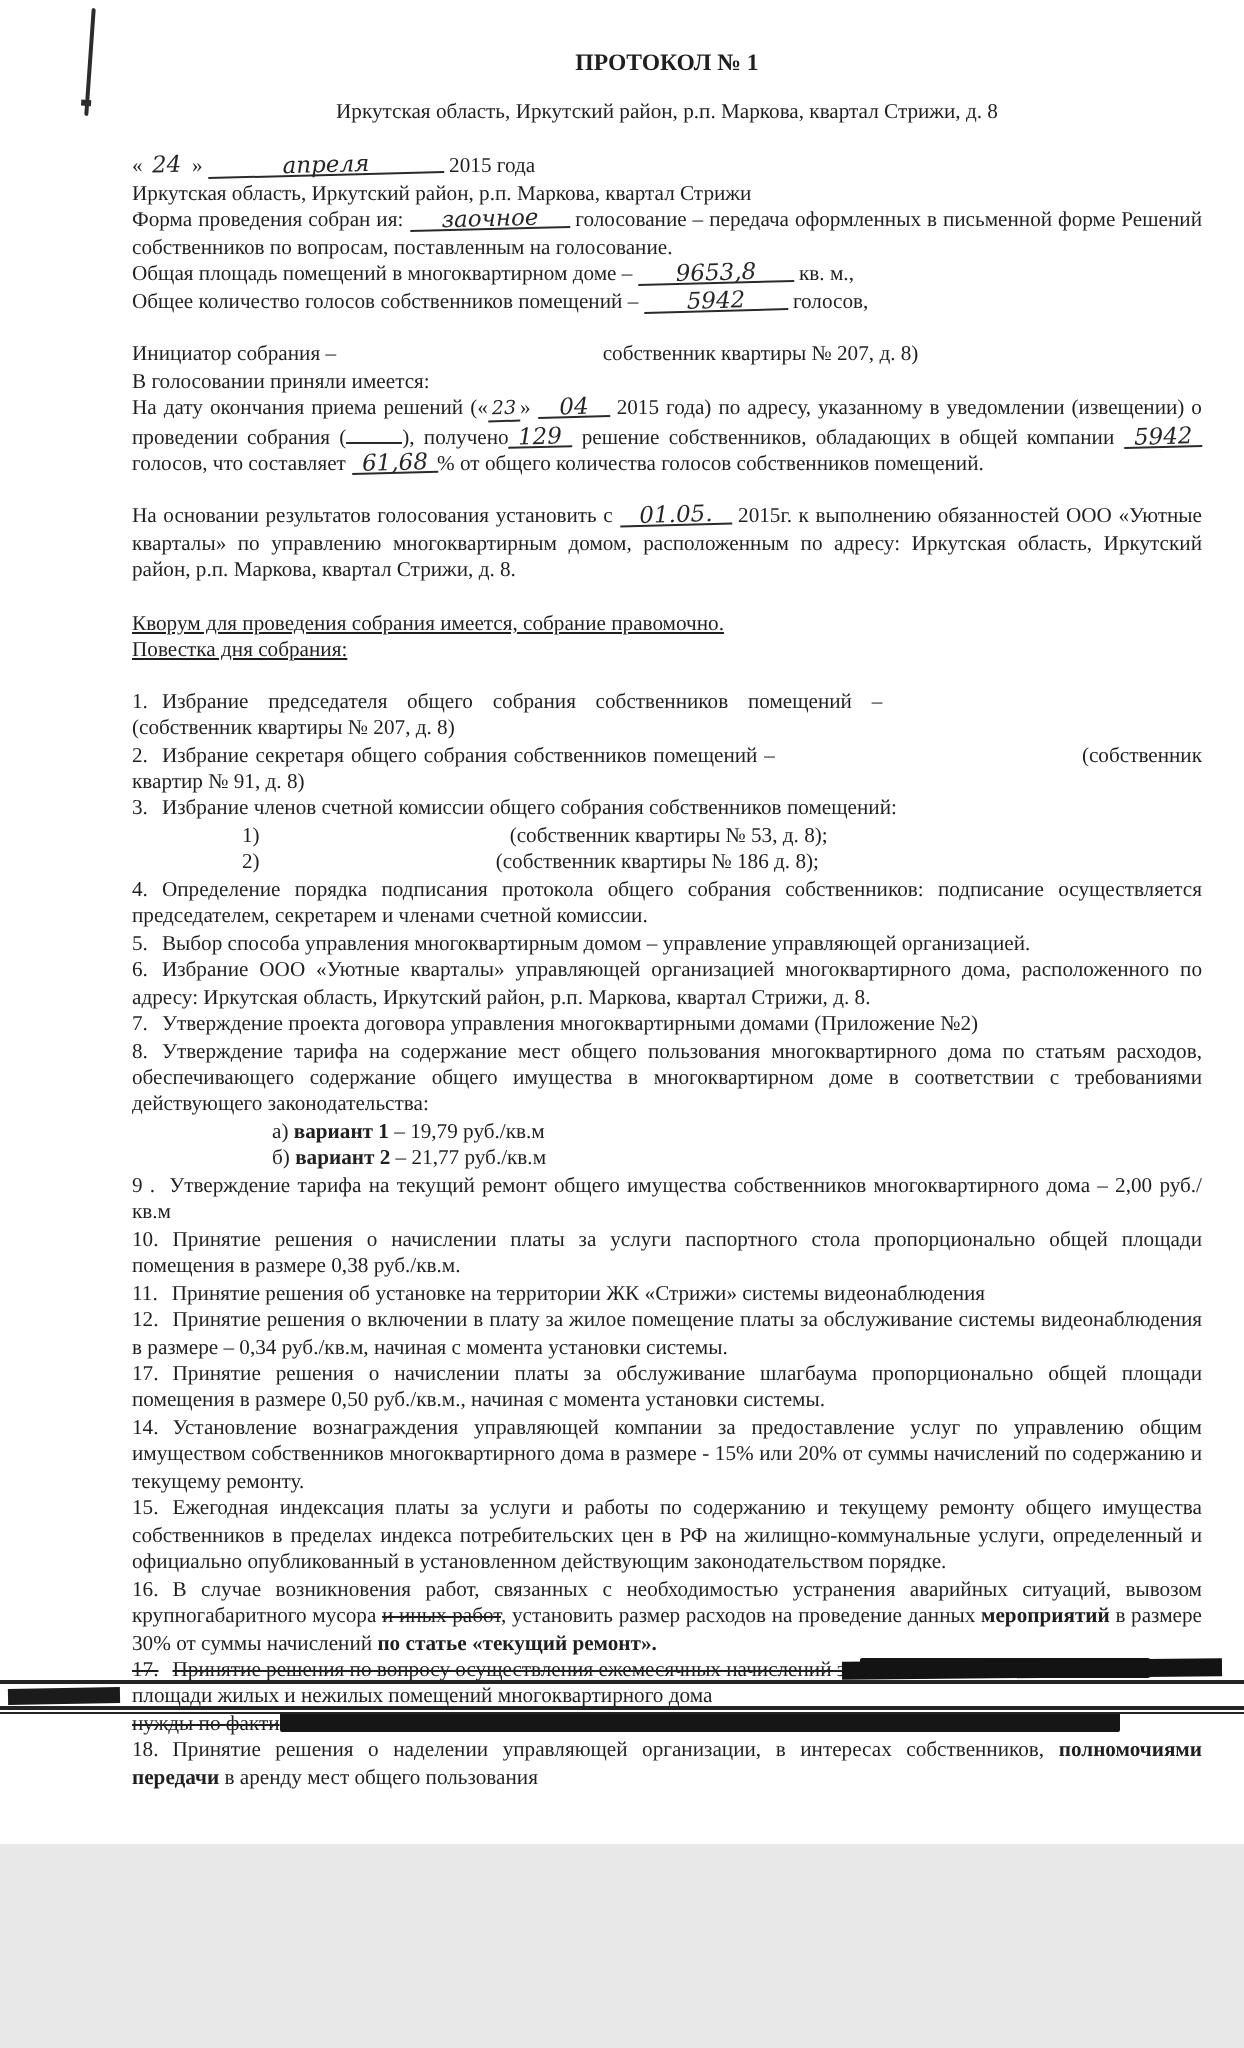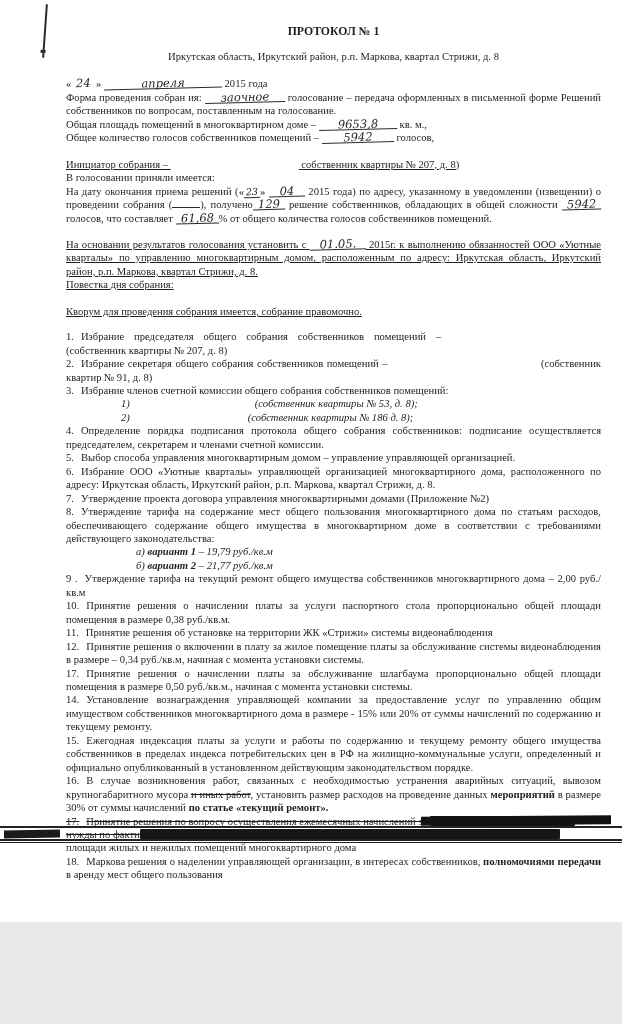--- a/index.html
+++ b/index.html
@@ -16,41 +16,41 @@
     padding:18px 21px 0 66px;
     overflow:hidden;
   }
   p{margin:0;}
   .center{text-align:center;}
   .bold{font-weight:bold;}
   .jp{text-align:justify;}
   .doc-title{font-weight:bold;font-size:11.8px;margin-top:6px;}
   .doc-subtitle{margin-top:11px;}
   .doc-address{font-weight:normal;margin-top:11px;}
-  .mt{margin-top:13px;text-decoration:underline;}
+  .mt{margin-top:13px;}
   .mtb{margin-top:14px;}
   
   .hw{
     display:inline-block;
     font-family:"DejaVu Serif", serif;
     font-style:italic;
     font-size:11.5px;
     color:#262626;
     transform:rotate(-1.5deg);
     padding:0 5px;
     line-height:10px;
   }
   .ulv{border-bottom:1px solid #2a2a2a;text-align:center;}
   .blank{display:inline-block;border-bottom:1px solid #2a2a2a;height:9px;vertical-align:baseline;}
   .ul{text-decoration:underline;}
   .gap{display:inline-block;height:1px;}
   .agenda{margin-top:12px;}
   .agenda-item{text-align:justify;}
   .inum{padding-right:7px;}
-  .sub{display:block;font-style:italic;}
+  .sub{display:block;}
   .strike{text-decoration:line-through;}
   
   .pen-mark{
     position:absolute;left:44px;top:4px;width:2px;height:54px;
     background:#2c2c2c;transform:rotate(4deg);border-radius:1px;
   }
   .pen-mark::after{
     content:"";position:absolute;left:-2px;top:46px;width:5px;height:3px;background:#2c2c2c;
   }
   
@@ -75,20 +75,21 @@
   <div class="pen-mark"></div>
 
   <p class="doc-title center">ПРОТОКОЛ № 1</p>
   <p class="doc-address center">Иркутская область, Иркутский район, р.п. Маркова, квартал Стрижи, д. 8</p>
 
   <p class="mtb">
     <span>«</span><span class="hw">24</span><span>»</span>
     <span class="hw ulv" style="min-width:108px">апреля</span>
     <span>2015 года</span>
   </p>
+  <p>Иркутская область, Иркутский район, р.п. Маркова, квартал Стрижи</p>
   <p class="jp">
     <span>Форма проведения собран ия:</span>
     <span class="hw ulv" style="min-width:70px">заочное</span>
     <span>голосование – передача оформленных в письменной форме Решений собственников по вопросам, поставленным на голосование.</span>
   </p>
   <p>
     <span>Общая площадь помещений в многоквартирном доме  –</span>
     <span class="hw ulv" style="min-width:68px">9653,8</span>
     <span>кв. м.,</span>
   </p>
@@ -101,57 +102,57 @@
   <p class="mt">
     <span>Инициатор собрания –</span>
     <span class="gap" style="width:128px"></span>
     <span>собственник квартиры № 207, д. 8)</span>
   </p>
   <p>В голосовании приняли имеется:</p>
   <p class="jp">
     <span>На дату окончания приема решений («</span><span class="hw ulv" style="font-size:9.5px;padding:0 2px">23</span><span>»</span>
     <span class="hw ulv" style="min-width:26px">04</span>
     <span>2015 года) по адресу, указанному в уведомлении (извещении) о проведении собрания (</span><span class="blank" style="width:28px"></span><span>), получено</span><span class="hw ulv">129</span>
-    <span>решение собственников, обладающих в общей сложности</span>
+    <span>решение собственников, обладающих в общей компании</span>
     <span class="hw ulv">5942</span>
     <span>голосов, что составляет</span>
     <span class="hw ulv">61,68</span><span>% от общего количества голосов собственников помещений.</span>
   </p>
 
   <p class="jp mt">
     <span>На основании результатов голосования установить с</span>
     <span class="hw ulv" style="min-width:46px">01.05.</span>
     <span>2015г. к выполнению обязанностей ООО «Уютные кварталы» по управлению многоквартирным домом, расположенным по адресу: Иркутская область, Иркутский район, р.п. Маркова, квартал Стрижи, д. 8.</span>
   </p>
 
+  <p class="ul mt">Кворум  для проведения собрания имеется, собрание правомочно.</p>
   <p class="ul">Повестка дня собрания:</p>
-  <p class="ul mt">Кворум  для проведения собрания имеется, собрание правомочно.</p>
 
   <div class="agenda" id="agenda-list">
       <p class="agenda-item"><span class="inum">1.</span><span>Избрание председателя общего собрания собственников помещений – </span><span class="gap" style="width: 150px;"></span><span>(собственник квартиры № 207, д. 8)</span></p>
       <p class="agenda-item"><span class="inum">2.</span><span>Избрание секретаря общего собрания собственников помещений – </span><span class="gap" style="width: 150px;"></span><span>(собственник квартир № 91, д. 8)</span></p>
       <p class="agenda-item"><span class="inum">3.</span><span>Избрание членов счетной комиссии общего собрания собственников помещений:</span><span class="sub" style="padding-left: 55px;"><span>1)</span><span class="gap" style="width: 125px;"></span><span>(собственник квартиры № 53, д. 8);</span></span><span class="sub" style="padding-left: 55px;"><span>2)</span><span class="gap" style="width: 118px;"></span><span>(собственник квартиры № 186 д. 8);</span></span></p>
       <p class="agenda-item"><span class="inum">4.</span><span>Определение порядка подписания протокола общего собрания собственников: подписание осуществляется председателем, секретарем и членами счетной комиссии.</span></p>
       <p class="agenda-item"><span class="inum">5.</span><span>Выбор способа управления многоквартирным домом – управление управляющей организацией.</span></p>
       <p class="agenda-item"><span class="inum">6.</span><span>Избрание ООО «Уютные кварталы» управляющей организацией многоквартирного дома, расположенного по адресу: Иркутская область, Иркутский район, р.п. Маркова, квартал Стрижи, д. 8.</span></p>
       <p class="agenda-item"><span class="inum">7.</span><span>Утверждение проекта договора управления многоквартирными домами (Приложение №2)</span></p>
       <p class="agenda-item"><span class="inum">8.</span><span>Утверждение тарифа на содержание мест общего пользования многоквартирного дома по статьям расходов, обеспечивающего содержание общего имущества в многоквартирном доме в соответствии с требованиями действующего законодательства:</span><span class="sub" style="padding-left: 70px;"><span>а) </span><span class="bold">вариант 1</span><span> –  19,79 руб./кв.м</span></span><span class="sub" style="padding-left: 70px;"><span>б) </span><span class="bold">вариант 2</span><span> – 21,77 руб./кв.м</span></span></p>
       <p class="agenda-item"><span class="inum">9 .</span><span>Утверждение тарифа на текущий ремонт общего имущества собственников многоквартирного дома – 2,00 руб./кв.м</span></p>
       <p class="agenda-item"><span class="inum">10.</span><span>Принятие решения о начислении платы за услуги паспортного стола пропорционально общей площади помещения в размере 0,38 руб./кв.м.</span></p>
       <p class="agenda-item"><span class="inum">11.</span><span>Принятие решения об установке на территории ЖК «Стрижи» системы видеонаблюдения</span></p>
       <p class="agenda-item"><span class="inum">12.</span><span>Принятие решения о включении в плату за жилое помещение платы за обслуживание системы видеонаблюдения в размере – 0,34 руб./кв.м, начиная с момента установки системы.</span></p>
       <p class="agenda-item"><span class="inum">17.</span><span>Принятие решения о начислении платы за обслуживание шлагбаума пропорционально общей площади помещения в размере 0,50 руб./кв.м., начиная с момента установки системы.</span></p>
       <p class="agenda-item"><span class="inum">14.</span><span>Установление вознаграждения управляющей компании за предоставление услуг по управлению общим имуществом собственников многоквартирного дома в размере - 15% или 20% от суммы начислений по содержанию и текущему ремонту.</span></p>
       <p class="agenda-item"><span class="inum">15.</span><span>Ежегодная индексация платы за услуги и работы по содержанию и текущему ремонту общего имущества собственников в пределах индекса потребительских цен в РФ на жилищно-коммунальные услуги, определенный и официально опубликованный в установленном действующим законодательством порядке.</span></p>
       <p class="agenda-item"><span class="inum">16.</span><span>В случае возникновения работ, связанных с необходимостью устранения аварийных ситуаций, вывозом крупногабаритного мусора </span><span class="strike">и иных работ</span><span>, установить размер расходов на проведение данных </span><span class="bold">мероприятий</span><span> в размере 30% от суммы начислений </span><span class="bold">по статье «текущий ремонт».</span></p>
       <p class="agenda-item redacted-block">
         <span class="rl rl-strike"><span class="inum">17.</span><span>Принятие решения по вопросу осуществления ежемесячных начислений за </span><span class="redact" style="width: 145px;"></span></span>
+        <span class="rl"><span>площади жилых и нежилых помещений многоквартирного дома</span></span>
         <span class="rl rl-strike"><span>нужды по факти</span><span class="redact" style="width: 420px;"></span></span>
-        <span class="rl"><span>площади жилых и нежилых помещений многоквартирного дома</span></span>
         <span class="xline xl1"></span>
         <span class="xline xl2"></span>
         <span class="xline xl3"></span>
         <span class="xbar-left"></span>
         <span class="xbar-r1"></span>
       </p>
-      <p class="agenda-item"><span class="inum">18.</span><span>Маркова решения о наделении управляющей организации, в интересах собственников, </span><span class="bold">полномочиями передачи</span><span> в аренду мест общего пользования</span></p>
+      <p class="agenda-item"><span class="inum">18.</span><span>Принятие решения о наделении управляющей организации, в интересах собственников, </span><span class="bold">полномочиями передачи</span><span> в аренду мест общего пользования</span></p>
     </div>
 </div>
 
 </body></html>

